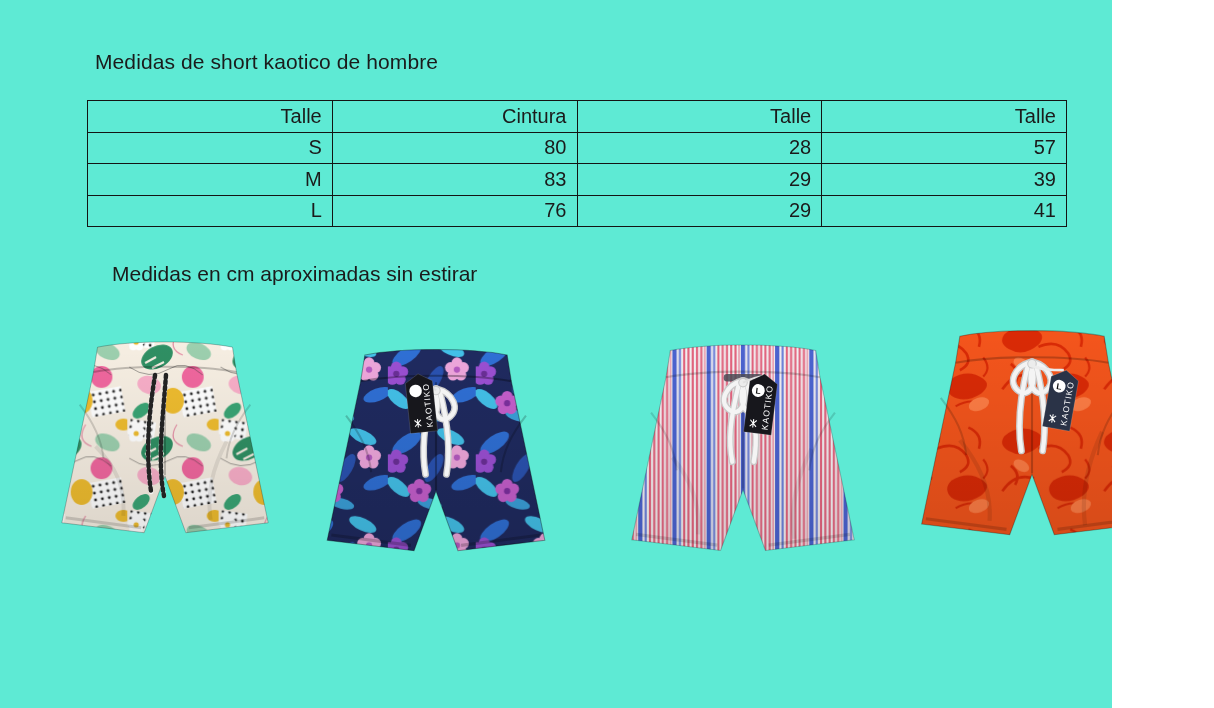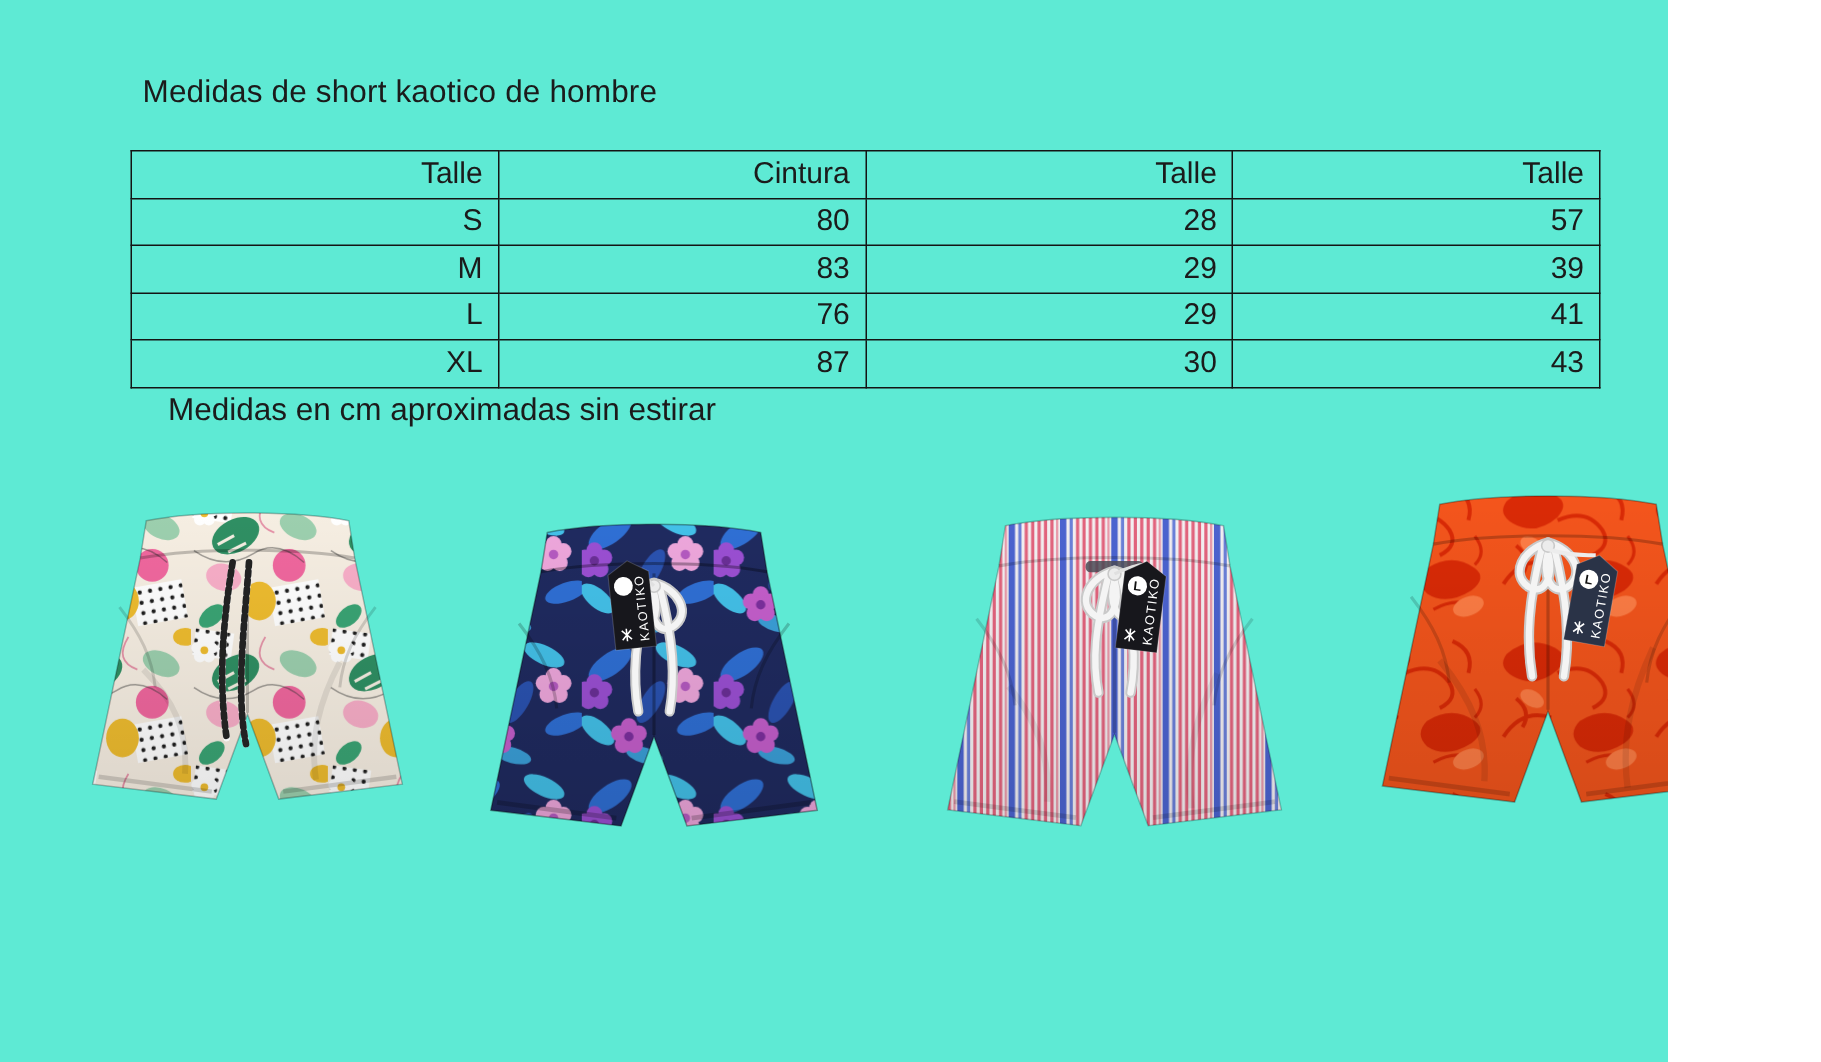--- a/index.html
+++ b/index.html
@@ -54,26 +54,20 @@
         <td>M</td>
         <td>83</td>
         <td>29</td>
         <td>39</td>
       </tr>
       <tr>
         <td>L</td>
         <td>76</td>
         <td>29</td>
         <td>41</td>
-      </tr>
-      <tr>
-        <td>XL</td>
-        <td>87</td>
-        <td>30</td>
-        <td>43</td>
       </tr>
     </tbody>
   </table>
 
   <div class="note">Medidas en cm aproximadas sin estirar</div>
 
   <figure class="product" style="left:36px;top:327px;">
     <svg width="258" height="211" viewBox="0 0 260 212" aria-label="short-estampado-tropical">
       <defs>
         <pattern id="d1" width="7" height="7" patternUnits="userSpaceOnUse">

